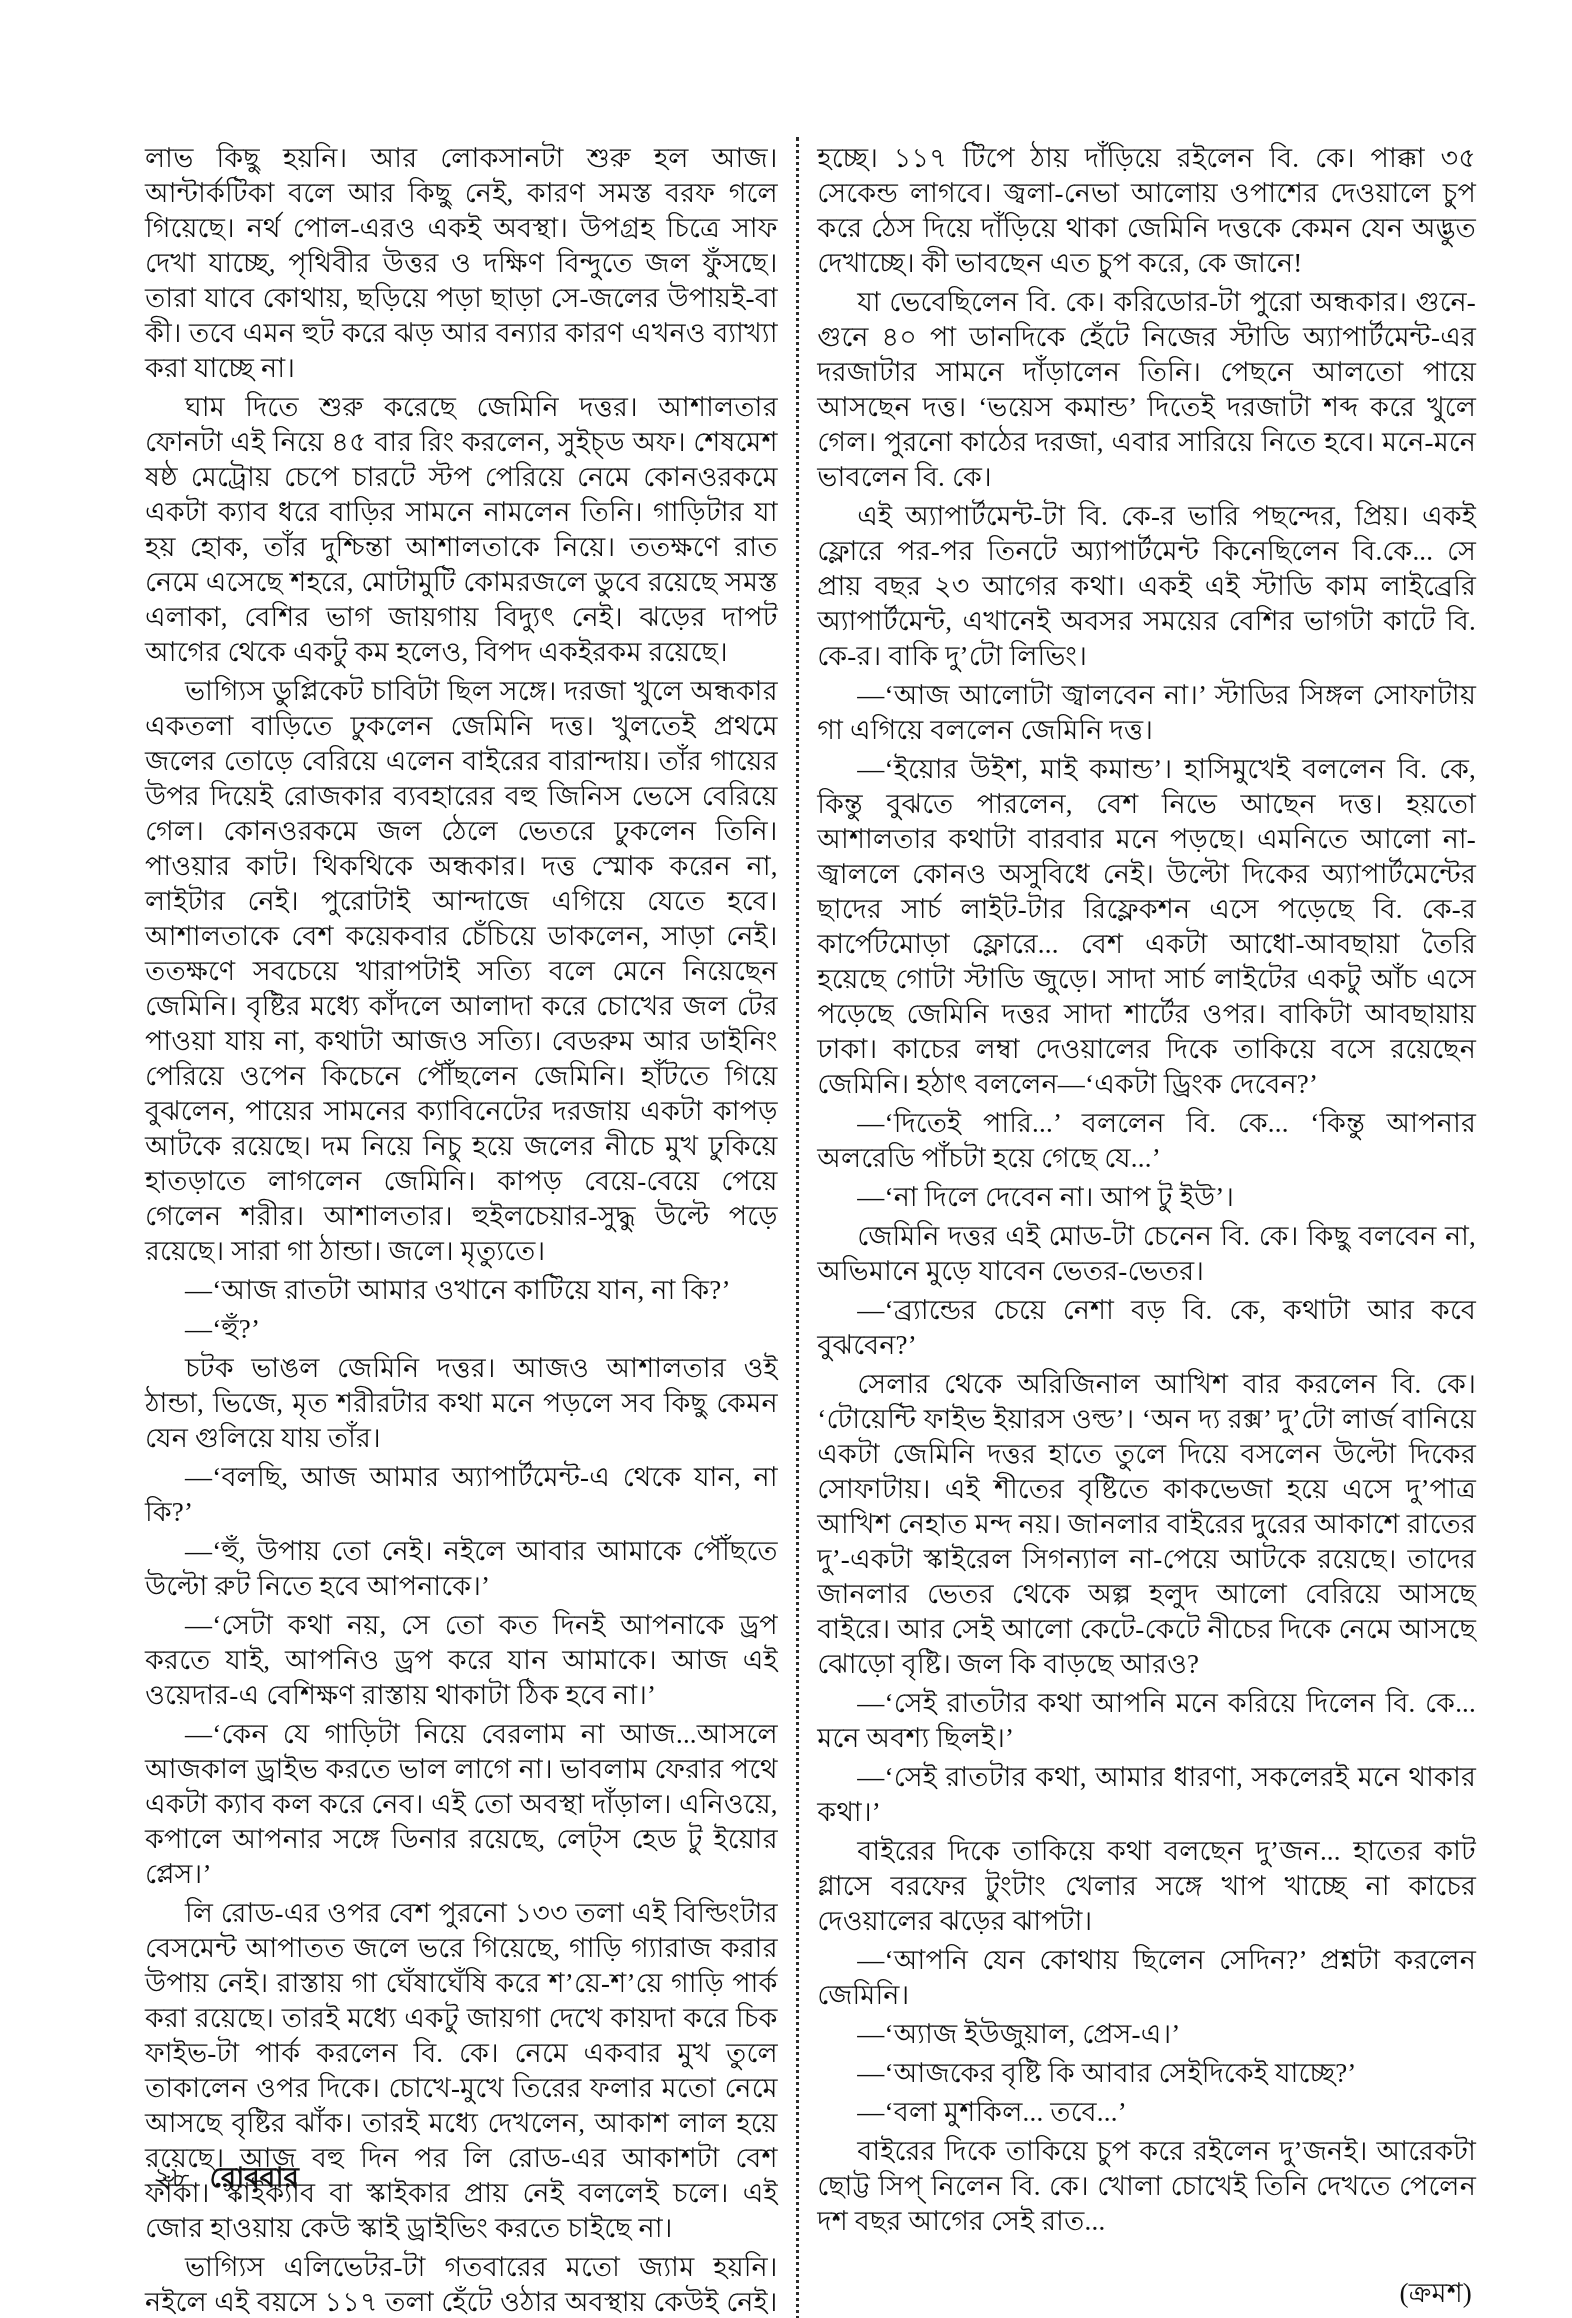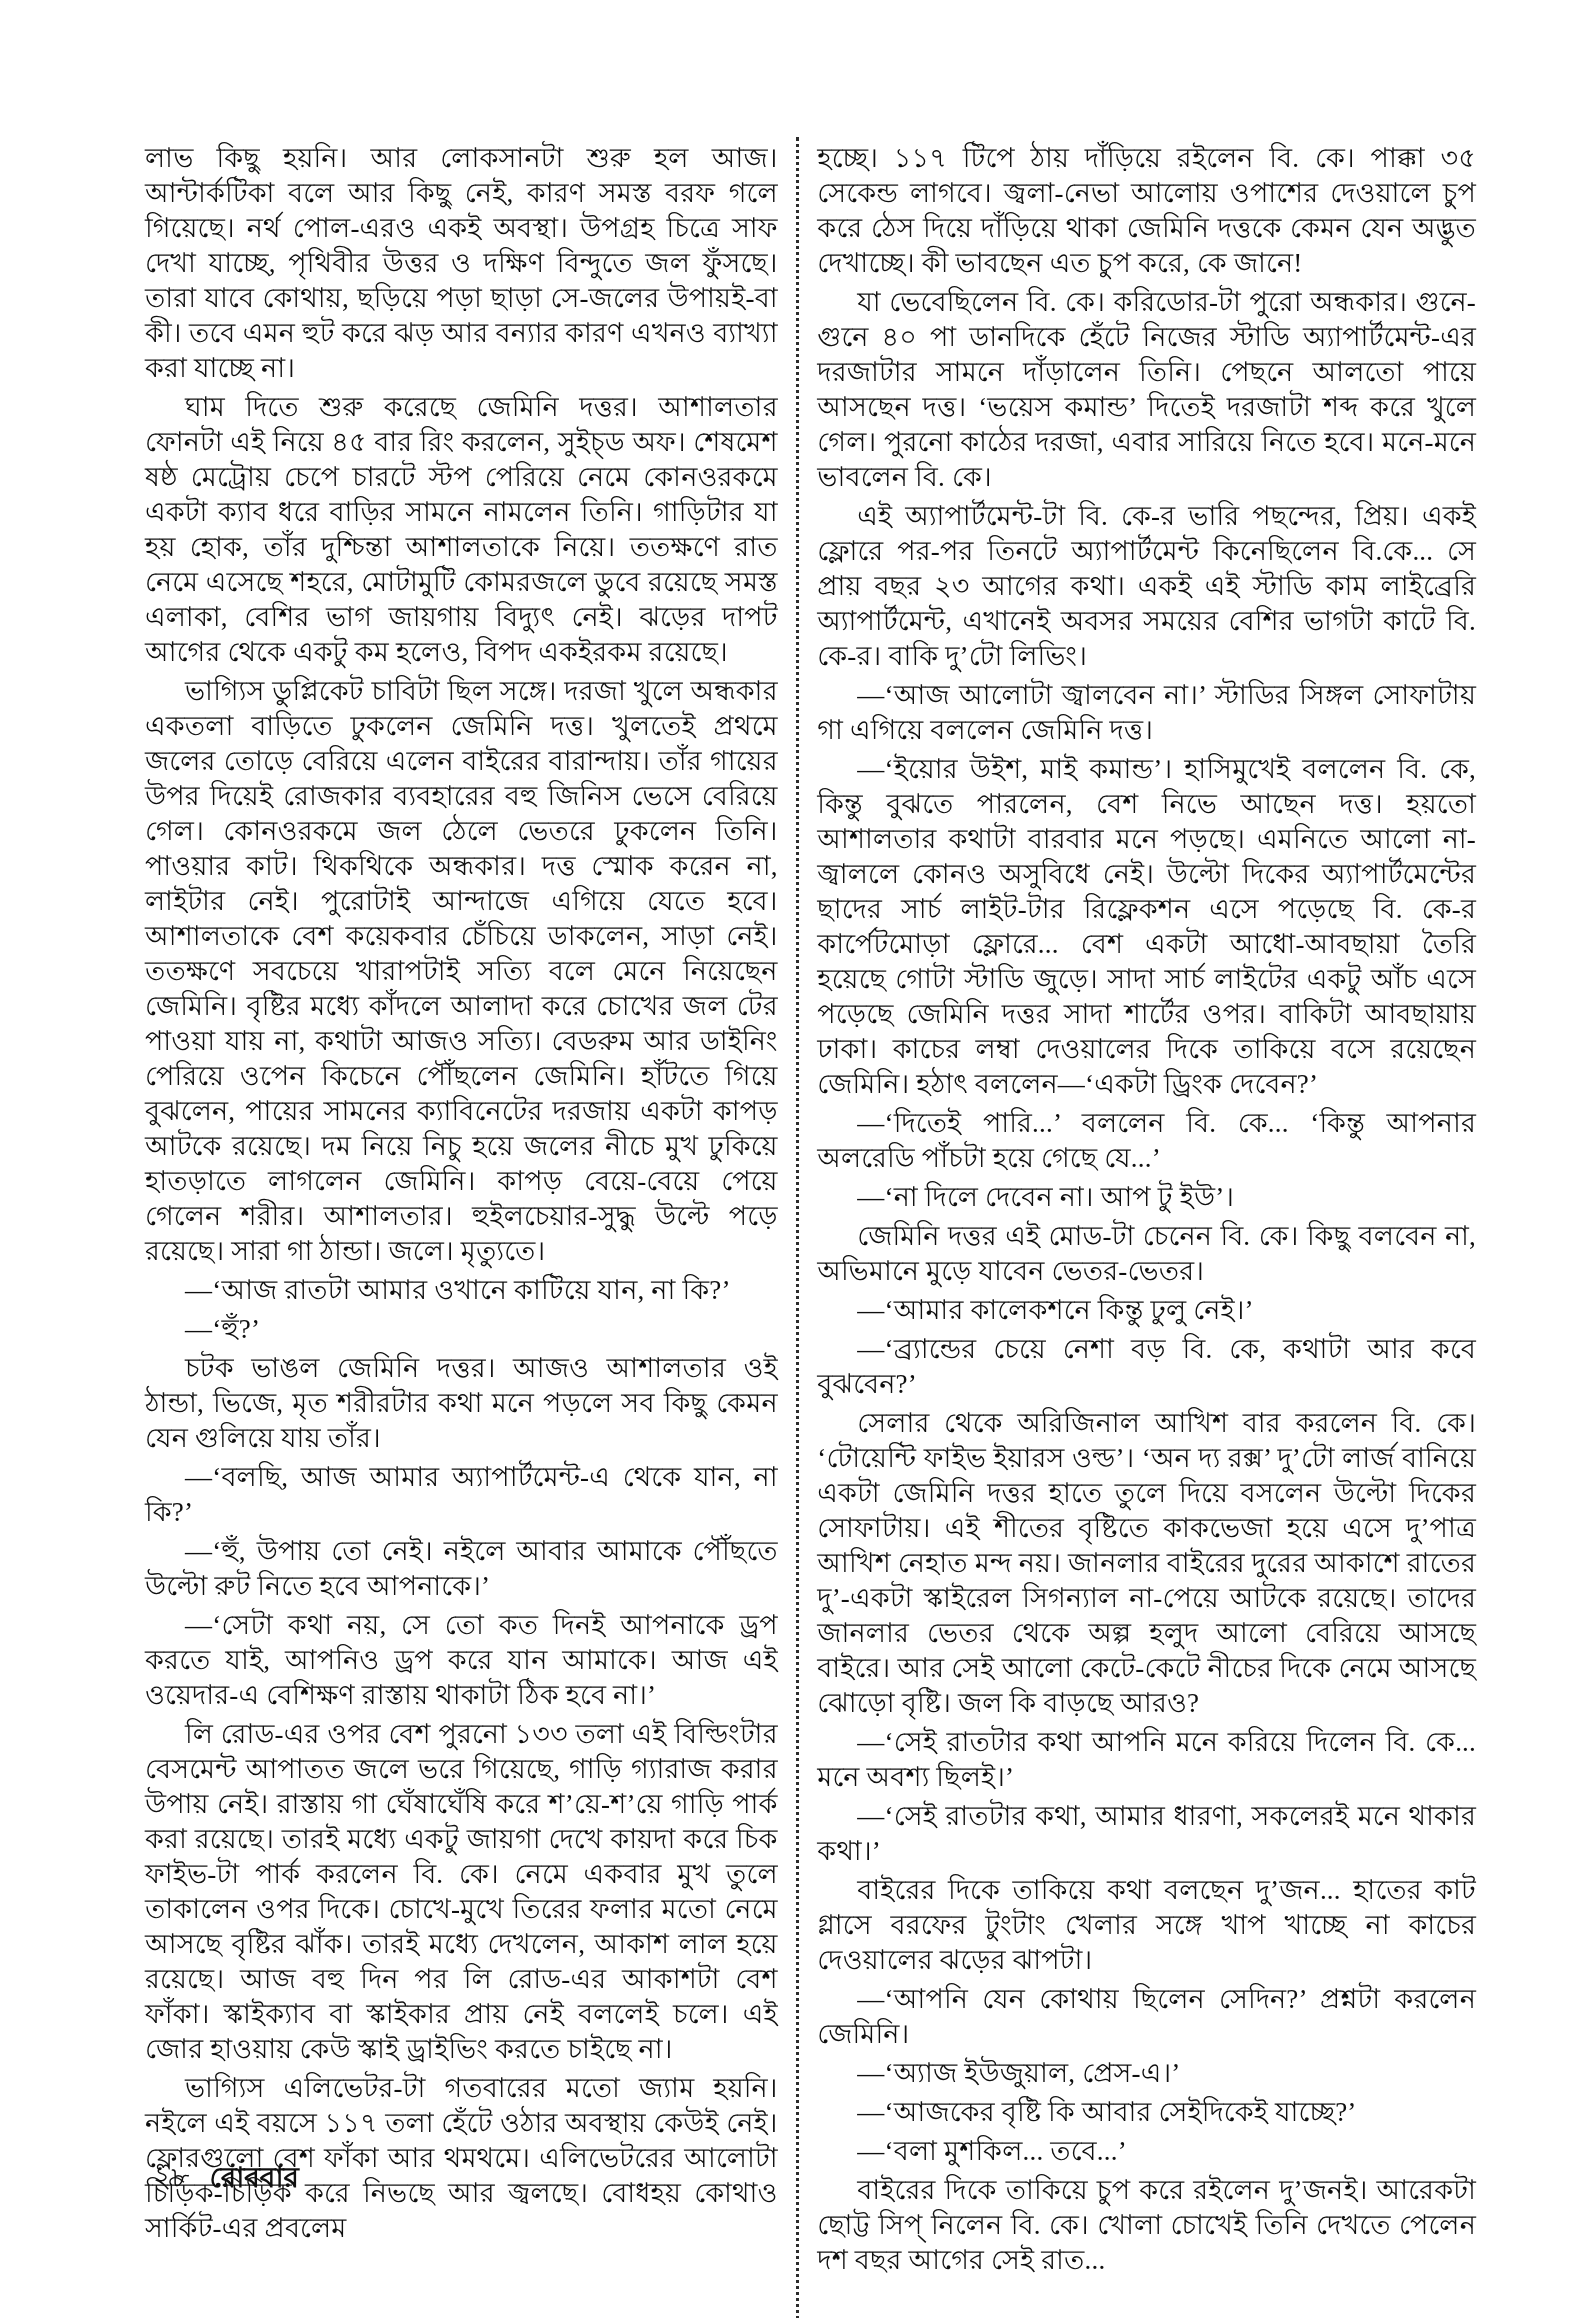--- a/index.html
+++ b/index.html
@@ -65,35 +65,35 @@
     <div class="col left" id="col-left">
         <p class="para">লাভ কিছু হয়নি। আর লোকসানটা শুরু হল আজ। আন্টার্কটিকা বলে আর কিছু নেই, কারণ সমস্ত বরফ গলে গিয়েছে। নর্থ পোল-এরও একই অবস্থা। উপগ্রহ চিত্রে সাফ দেখা যাচ্ছে, পৃথিবীর উত্তর ও দক্ষিণ বিন্দুতে জল ফুঁসছে। তারা যাবে কোথায়, ছড়িয়ে পড়া ছাড়া সে-জলের উপায়ই-বা কী। তবে এমন হুট করে ঝড় আর বন্যার কারণ এখনও ব্যাখ্যা করা যাচ্ছে না।</p>
         <p class="para indent">ঘাম দিতে শুরু করেছে জেমিনি দত্তর। আশালতার ফোনটা এই নিয়ে ৪৫ বার রিং করলেন, সুইচ্‌ড অফ। শেষমেশ ষষ্ঠ মেট্রোয় চেপে চারটে স্টপ পেরিয়ে নেমে কোনওরকমে একটা ক্যাব ধরে বাড়ির সামনে নামলেন তিনি। গাড়িটার যা হয় হোক, তাঁর দুশ্চিন্তা আশালতাকে নিয়ে। ততক্ষণে রাত নেমে এসেছে শহরে, মোটামুটি কোমরজলে ডুবে রয়েছে সমস্ত এলাকা, বেশির ভাগ জায়গায় বিদ্যুৎ নেই। ঝড়ের দাপট আগের থেকে একটু কম হলেও, বিপদ একইরকম রয়েছে।</p>
         <p class="para indent">ভাগ্যিস ডুপ্লিকেট চাবিটা ছিল সঙ্গে। দরজা খুলে অন্ধকার একতলা বাড়িতে ঢুকলেন জেমিনি দত্ত। খুলতেই প্রথমে জলের তোড়ে বেরিয়ে এলেন বাইরের বারান্দায়। তাঁর গায়ের উপর দিয়েই রোজকার ব্যবহারের বহু জিনিস ভেসে বেরিয়ে গেল। কোনওরকমে জল ঠেলে ভেতরে ঢুকলেন তিনি। পাওয়ার কাট। থিকথিকে অন্ধকার। দত্ত স্মোক করেন না, লাইটার নেই। পুরোটাই আন্দাজে এগিয়ে যেতে হবে। আশালতাকে বেশ কয়েকবার চেঁচিয়ে ডাকলেন, সাড়া নেই। ততক্ষণে সবচেয়ে খারাপটাই সত্যি বলে মেনে নিয়েছেন জেমিনি। বৃষ্টির মধ্যে কাঁদলে আলাদা করে চোখের জল টের পাওয়া যায় না, কথাটা আজও সত্যি। বেডরুম আর ডাইনিং পেরিয়ে ওপেন কিচেনে পৌঁছলেন জেমিনি। হাঁটতে গিয়ে বুঝলেন, পায়ের সামনের ক্যাবিনেটের দরজায় একটা কাপড় আটকে রয়েছে। দম নিয়ে নিচু হয়ে জলের নীচে মুখ ঢুকিয়ে হাতড়াতে লাগলেন জেমিনি। কাপড় বেয়ে-বেয়ে পেয়ে গেলেন শরীর। আশালতার। হুইলচেয়ার-সুদ্ধু উল্টে পড়ে রয়েছে। সারা গা ঠান্ডা। জলে। মৃত্যুতে।</p>
         <p class="para indent">—‘আজ রাতটা আমার ওখানে কাটিয়ে যান, না কি?’</p>
         <p class="para indent">—‘হুঁ?’</p>
         <p class="para indent">চটক ভাঙল জেমিনি দত্তর। আজও আশালতার ওই ঠান্ডা, ভিজে, মৃত শরীরটার কথা মনে পড়লে সব কিছু কেমন যেন গুলিয়ে যায় তাঁর।</p>
         <p class="para indent">—‘বলছি, আজ আমার অ্যাপার্টমেন্ট-এ থেকে যান, না কি?’</p>
         <p class="para indent">—‘হুঁ, উপায় তো নেই। নইলে আবার আমাকে পৌঁছতে উল্টো রুট নিতে হবে আপনাকে।’</p>
         <p class="para indent">—‘সেটা কথা নয়, সে তো কত দিনই আপনাকে ড্রপ করতে যাই, আপনিও ড্রপ করে যান আমাকে। আজ এই ওয়েদার-এ বেশিক্ষণ রাস্তায় থাকাটা ঠিক হবে না।’</p>
+        <p class="para indent">—‘কেন যে গাড়িটা নিয়ে বেরলাম না আজ...আসলে আজকাল ড্রাইভ করতে ভাল লাগে না। ভাবলাম ফেরার পথে একটা ক্যাব কল করে নেব। এই তো অবস্থা দাঁড়াল। এনিওয়ে, কপালে আপনার সঙ্গে ডিনার রয়েছে, লেট্‌স হেড টু ইয়োর প্লেস।’</p>
         <p class="para indent">লি রোড-এর ওপর বেশ পুরনো ১৩৩ তলা এই বিল্ডিংটার বেসমেন্ট আপাতত জলে ভরে গিয়েছে, গাড়ি গ্যারাজ করার উপায় নেই। রাস্তায় গা ঘেঁষাঘেঁষি করে শ’য়ে-শ’য়ে গাড়ি পার্ক করা রয়েছে। তারই মধ্যে একটু জায়গা দেখে কায়দা করে চিক ফাইভ-টা পার্ক করলেন বি. কে। নেমে একবার মুখ তুলে তাকালেন ওপর দিকে। চোখে-মুখে তিরের ফলার মতো নেমে আসছে বৃষ্টির ঝাঁক। তারই মধ্যে দেখলেন, আকাশ লাল হয়ে রয়েছে। আজ বহু দিন পর লি রোড-এর আকাশটা বেশ ফাঁকা। স্কাইক্যাব বা স্কাইকার প্রায় নেই বললেই চলে। এই জোর হাওয়ায় কেউ স্কাই ড্রাইভিং করতে চাইছে না।</p>
         <p class="para indent">ভাগ্যিস এলিভেটর-টা গতবারের মতো জ্যাম হয়নি। নইলে এই বয়সে ১১৭ তলা হেঁটে ওঠার অবস্থায় কেউই নেই। ফ্লোরগুলো বেশ ফাঁকা আর থমথমে। এলিভেটরের আলোটা চিড়িক-চিড়িক করে নিভছে আর জ্বলছে। বোধহয় কোথাও সার্কিট-এর প্রবলেম</p>
       </div>
     <div class="divider"></div>
     <div class="col right">
       <div id="col-right-paras">
           <p class="para">হচ্ছে। ১১৭ টিপে ঠায় দাঁড়িয়ে রইলেন বি. কে। পাক্কা ৩৫ সেকেন্ড লাগবে। জ্বলা-নেভা আলোয় ওপাশের দেওয়ালে চুপ করে ঠেস দিয়ে দাঁড়িয়ে থাকা জেমিনি দত্তকে কেমন যেন অদ্ভুত দেখাচ্ছে। কী ভাবছেন এত চুপ করে, কে জানে!</p>
           <p class="para indent">যা ভেবেছিলেন বি. কে। করিডোর-টা পুরো অন্ধকার। গুনে-গুনে ৪০ পা ডানদিকে হেঁটে নিজের স্টাডি অ্যাপার্টমেন্ট-এর দরজাটার সামনে দাঁড়ালেন তিনি। পেছনে আলতো পায়ে আসছেন দত্ত। ‘ভয়েস কমান্ড’ দিতেই দরজাটা শব্দ করে খুলে গেল। পুরনো কাঠের দরজা, এবার সারিয়ে নিতে হবে। মনে-মনে ভাবলেন বি. কে।</p>
           <p class="para indent">এই অ্যাপার্টমেন্ট-টা বি. কে-র ভারি পছন্দের, প্রিয়। একই ফ্লোরে পর-পর তিনটে অ্যাপার্টমেন্ট কিনেছিলেন বি.কে... সে প্রায় বছর ২৩ আগের কথা। একই এই স্টাডি কাম লাইব্রেরি অ্যাপার্টমেন্ট, এখানেই অবসর সময়ের বেশির ভাগটা কাটে বি. কে-র। বাকি দু’টো লিভিং।</p>
           <p class="para indent">—‘আজ আলোটা জ্বালবেন না।’ স্টাডির সিঙ্গল সোফাটায় গা এগিয়ে বললেন জেমিনি দত্ত।</p>
           <p class="para indent">—‘ইয়োর উইশ, মাই কমান্ড’। হাসিমুখেই বললেন বি. কে, কিন্তু বুঝতে পারলেন, বেশ নিভে আছেন দত্ত। হয়তো আশালতার কথাটা বারবার মনে পড়ছে। এমনিতে আলো না-জ্বাললে কোনও অসুবিধে নেই। উল্টো দিকের অ্যাপার্টমেন্টের ছাদের সার্চ লাইট-টার রিফ্লেকশন এসে পড়েছে বি. কে-র কার্পেটমোড়া ফ্লোরে... বেশ একটা আধো-আবছায়া তৈরি হয়েছে গোটা স্টাডি জুড়ে। সাদা সার্চ লাইটের একটু আঁচ এসে পড়েছে জেমিনি দত্তর সাদা শার্টের ওপর। বাকিটা আবছায়ায় ঢাকা। কাচের লম্বা দেওয়ালের দিকে তাকিয়ে বসে রয়েছেন জেমিনি। হঠাৎ বললেন—‘একটা ড্রিংক দেবেন?’</p>
           <p class="para indent">—‘দিতেই পারি...’ বললেন বি. কে... ‘কিন্তু আপনার অলরেডি পাঁচটা হয়ে গেছে যে...’</p>
           <p class="para indent">—‘না দিলে দেবেন না। আপ টু ইউ’।</p>
           <p class="para indent">জেমিনি দত্তর এই মোড-টা চেনেন বি. কে। কিছু বলবেন না, অভিমানে মুড়ে যাবেন ভেতর-ভেতর।</p>
-          <p class="para indent">—‘আমার কালেকশনে কিন্তু ঢুলু নেই।’</p>
           <p class="para indent">—‘ব্র্যান্ডের চেয়ে নেশা বড় বি. কে, কথাটা আর কবে বুঝবেন?’</p>
           <p class="para indent">সেলার থেকে অরিজিনাল আখিশ বার করলেন বি. কে। ‘টোয়েন্টি ফাইভ ইয়ারস ওল্ড’। ‘অন দ্য রক্স’ দু’টো লার্জ বানিয়ে একটা জেমিনি দত্তর হাতে তুলে দিয়ে বসলেন উল্টো দিকের সোফাটায়। এই শীতের বৃষ্টিতে কাকভেজা হয়ে এসে দু’পাত্র আখিশ নেহাত মন্দ নয়। জানলার বাইরের দুরের আকাশে রাতের দু’-একটা স্কাইরেল সিগন্যাল না-পেয়ে আটকে রয়েছে। তাদের জানলার ভেতর থেকে অল্প হলুদ আলো বেরিয়ে আসছে বাইরে। আর সেই আলো কেটে-কেটে নীচের দিকে নেমে আসছে ঝোড়ো বৃষ্টি। জল কি বাড়ছে আরও?</p>
           <p class="para indent">—‘সেই রাতটার কথা আপনি মনে করিয়ে দিলেন বি. কে... মনে অবশ্য ছিলই।’</p>
           <p class="para indent">—‘সেই রাতটার কথা, আমার ধারণা, সকলেরই মনে থাকার কথা।’</p>
           <p class="para indent">বাইরের দিকে তাকিয়ে কথা বলছেন দু’জন... হাতের কাট গ্লাসে বরফের টুংটাং খেলার সঙ্গে খাপ খাচ্ছে না কাচের দেওয়ালের ঝড়ের ঝাপটা।</p>
           <p class="para indent">—‘আপনি যেন কোথায় ছিলেন সেদিন?’ প্রশ্নটা করলেন জেমিনি।</p>
           <p class="para indent">—‘অ্যাজ ইউজুয়াল, প্রেস-এ।’</p>
           <p class="para indent">—‘আজকের বৃষ্টি কি আবার সেইদিকেই যাচ্ছে?’</p>
           <p class="para indent">—‘বলা মুশকিল... তবে...’</p>
           <p class="para indent">বাইরের দিকে তাকিয়ে চুপ করে রইলেন দু’জনই। আরেকটা ছোট্ট সিপ্‌ নিলেন বি. কে। খোলা চোখেই তিনি দেখতে পেলেন দশ বছর আগের সেই রাত...</p>

